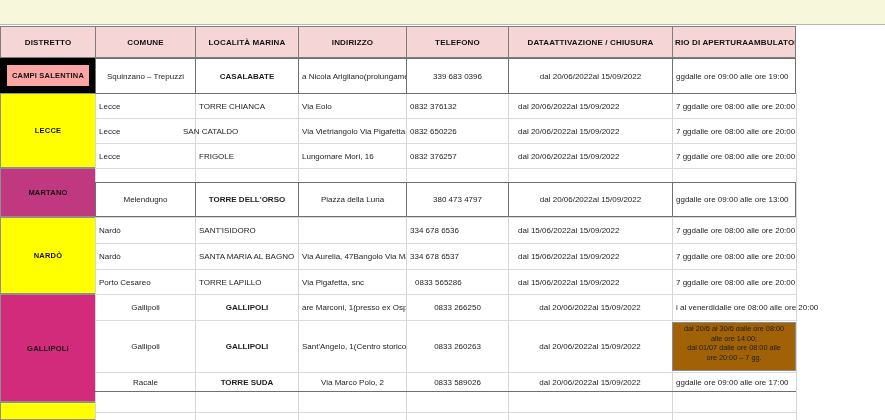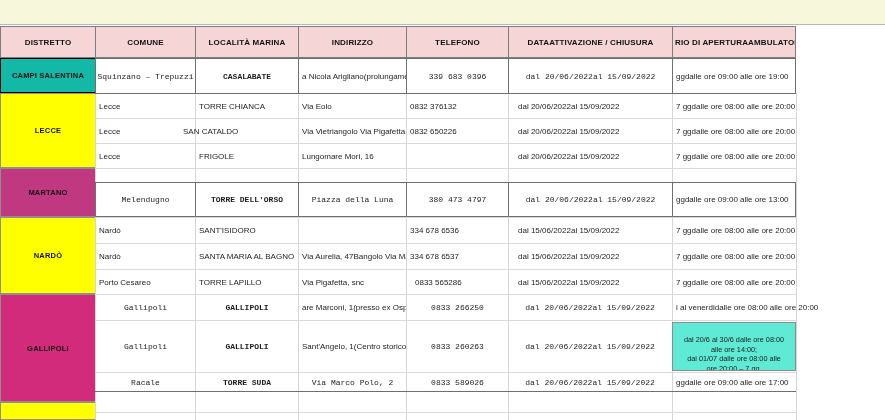--- a/index.html
+++ b/index.html
@@ -42,21 +42,21 @@
   .cell {
     position: absolute;
     display: flex;
     align-items: center;
     font-size: 8px;
     color: #1d1d1d;
     overflow: visible;
     white-space: nowrap;
     padding: 0 3px;
   }
-  .cell.center { justify-content: center; text-align: left; font-family: Liberation Mono, monospace; }
+  .cell.center { justify-content: center; text-align: left; }
   .cell.left   { justify-content: flex-start; text-align: left; }
   .cell.bold   { font-weight: bold; }
 
   
   .hdr {
     background: #f6d5d7;
     border: 1px solid #7d7d7d;
     font-weight: bold;
     font-size: 8px;
     letter-spacing: 0.15px;
@@ -78,21 +78,21 @@
     display: flex;
     align-items: center;
     justify-content: center;
     font-size: 7.5px;
     font-weight: bold;
     color: #131313;
     letter-spacing: 0.2px;
     text-align: center;
     white-space: nowrap;
   }
-  .d-magenta-bright { background: #14b8a6; border: 1px solid #000000; }
+  .d-magenta-bright { background: #fca5a5; border: 7px solid #000000; }
   .d-yellow         { background: #ffff00; border: 1px solid #8f8f8f; }
   .d-magenta-dull   { background: #c0387f; border: 1px solid #8f8f8f; }
   .d-magenta-rose   { background: #d22b7c; border: 1px solid #8f8f8f; }
 
   
   .vline {
     position: absolute;
     width: 1px;
     background: #d6d6d6;
   }
@@ -106,26 +106,26 @@
   
   .boxed {
     border: 1px solid #6f6f6f;
     background: #ffffff;
   }
 
   
   .note-cell {
     position: absolute;
     border: 1px solid #8c8c8c;
-    background: #5eead4;
+    background: #a16207;
     font-size: 7.3px;
     color: #1d1d1d;
     line-height: 9.6px;
     text-align: center;
-    padding: 12px 2px 0 2px;
+    padding: 1px 2px 0 2px;
     overflow: hidden;
     display: block;
   }
   .note-cell div { white-space: nowrap; }
 
   .clipbox { overflow: hidden; }
 </style>
 </head>
 <body>
 
@@ -196,20 +196,21 @@
   <div class="cell left" style="left:96px;  top:119px; width:99px;  height:24px;">Lecce</div>
   <div class="cell left" style="left:180px; top:119px; width:102px; height:24px;">SAN CATALDO</div>
   <div class="cell left clipbox" style="left:299px; top:119px; width:107px; height:24px;">Via Vietriangolo Via Pigafetta</div>
   <div class="cell left" style="left:407px; top:119px; width:101px; height:24px;">0832 650226</div>
   <div class="cell left" style="left:515px; top:119px; width:157px; height:24px;">dal 20/06/2022al 15/09/2022</div>
   <div class="cell left" style="left:673px; top:119px; width:124px; height:24px;">7 ggdalle ore 08:00 alle ore 20:00</div>
 
   <div class="cell left" style="left:96px;  top:144px; width:99px;  height:24px;">Lecce</div>
   <div class="cell left" style="left:196px; top:144px; width:102px; height:24px;">FRIGOLE</div>
   <div class="cell left clipbox" style="left:299px; top:144px; width:107px; height:24px;">Lungomare Mori, 16</div>
+  <div class="cell left" style="left:407px; top:144px; width:101px; height:24px;">0832 376257</div>
   <div class="cell left" style="left:515px; top:144px; width:157px; height:24px;">dal 20/06/2022al 15/09/2022</div>
   <div class="cell left" style="left:673px; top:144px; width:124px; height:24px;">7 ggdalle ore 08:00 alle ore 20:00</div>
 
   <div class="cell center boxed" style="left:95px;  top:182px; width:101px; height:35px;">Melendugno</div>
   <div class="cell center boxed bold" style="left:195px; top:182px; width:104px; height:35px;">TORRE DELL'ORSO</div>
   <div class="cell center boxed clipbox" style="left:298px; top:182px; width:109px; height:35px;">Piazza della Luna</div>
   <div class="cell center boxed" style="left:406px; top:182px; width:103px; height:35px;">380 473 4797</div>
   <div class="cell center boxed" style="left:508px; top:182px; width:165px; height:35px;">dal 20/06/2022al 15/09/2022</div>
   <div class="cell left boxed" style="left:672px; top:182px; width:124px; height:35px;">ggdalle ore 09:00 alle ore 13:00</div>
 

